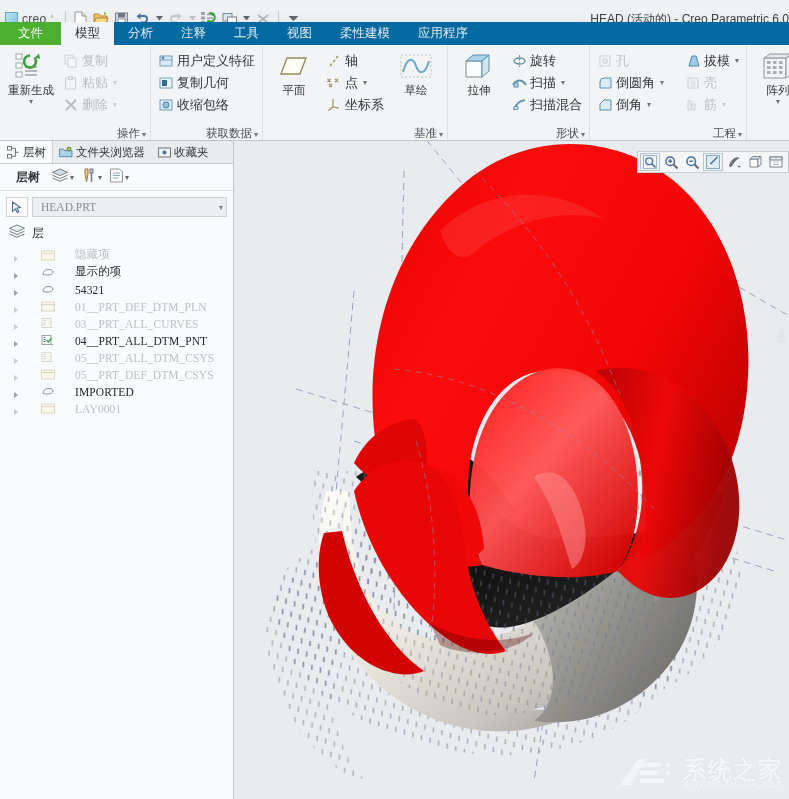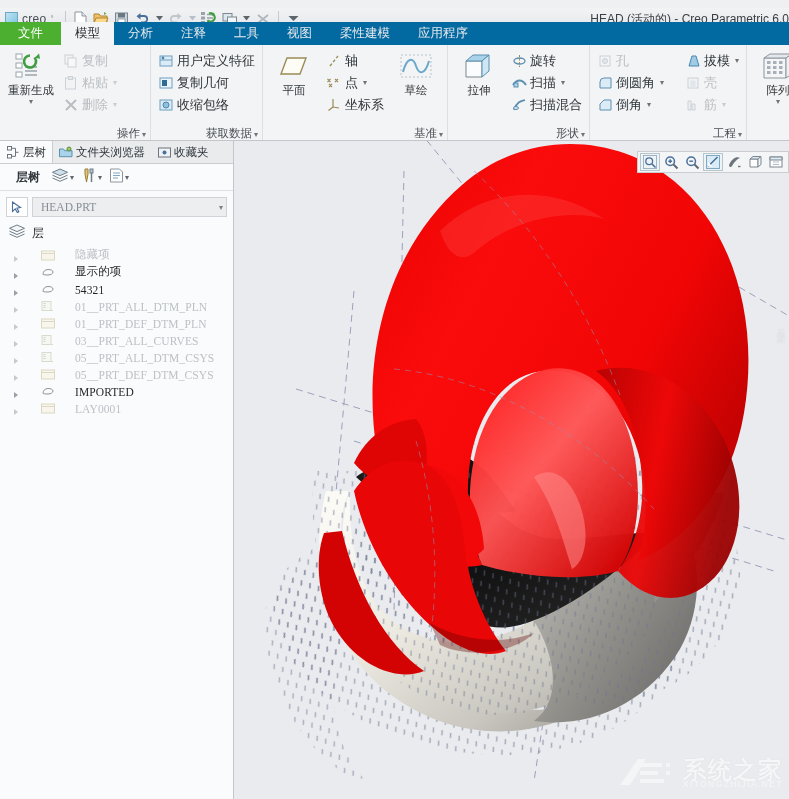--- a/index.html
+++ b/index.html
@@ -718,48 +718,49 @@
         <span class="ti">
             <svg width="14" height="11" viewBox="0 0 14 11">
               <path d="M2 7.5c0-3 2-5 5-5s5 1 5 2.5-2 3-5 3-5-.5-5-.5z" fill="none" stroke="#8d949b"></path>
             </svg>
           </span>
         <span class="lbl">54321</span>
       </div>
       <div class="trow dim">
         <span class="arrow"></span>
         <span class="ti">
+            <svg width="14" height="11" viewBox="0 0 14 11">
+              <rect x="0.5" y="1" width="13" height="9" fill="#f7f5ec" stroke="#ddd8c2"></rect>
+              <path d="M0.5 3.5h13" stroke="#ddd8c2"></path>
+            </svg>
+          </span>
+        <span class="lbl">01__PRT_DEF_DTM_PLN</span>
+      </div>
+      <div class="trow dim">
+        <span class="arrow"></span>
+        <span class="ti">
             <svg width="14" height="12" viewBox="0 0 14 12">
               <rect x="1" y="0.5" width="9" height="9" fill="#f7f7f1" stroke="#d8dbd0"></rect>
               <path d="M2.5 2.5h2M2.5 4.5h2M2.5 6.5h2" stroke="#ccd3cf"></path>
               <path d="M1 9.5h11" stroke="#d8dbd0"></path>
             </svg>
           </span>
-        <span class="lbl">01__PRT_ALL_DTM_PLN</span>
-      </div>
-      <div class="trow dim">
+        <span class="lbl">03__PRT_ALL_CURVES</span>
+      </div>
+      <div class="trow">
         <span class="arrow"></span>
         <span class="ti">
-            <svg width="14" height="11" viewBox="0 0 14 11">
-              <rect x="0.5" y="1" width="13" height="9" fill="#f7f5ec" stroke="#ddd8c2"></rect>
-              <path d="M0.5 3.5h13" stroke="#ddd8c2"></path>
-            </svg>
-          </span>
-        <span class="lbl">01__PRT_DEF_DTM_PLN</span>
-      </div>
-      <div class="trow dim">
-        <span class="arrow"></span>
-        <span class="ti">
             <svg width="14" height="12" viewBox="0 0 14 12">
-              <rect x="1" y="0.5" width="9" height="9" fill="#f7f7f1" stroke="#d8dbd0"></rect>
-              <path d="M2.5 2.5h2M2.5 4.5h2M2.5 6.5h2" stroke="#ccd3cf"></path>
-              <path d="M1 9.5h11" stroke="#d8dbd0"></path>
-            </svg>
-          </span>
-        <span class="lbl">03__PRT_ALL_CURVES</span>
+              <rect x="1" y="0.5" width="9" height="9" fill="#fff" stroke="#9aa3ab"></rect>
+              <path d="M2.5 2.5h2M2.5 4.5h2M2.5 6.5h2" stroke="#4a86b0"></path>
+              <path d="M5.5 5l2 2 3-4" stroke="#3f9e3f" stroke-width="1.4" fill="none"></path>
+              <path d="M1 9.5h11" stroke="#9aa3ab"></path>
+            </svg>
+          </span>
+        <span class="lbl">04__PRT_ALL_DTM_PNT</span>
       </div>
       <div class="trow dim">
         <span class="arrow"></span>
         <span class="ti">
             <svg width="14" height="12" viewBox="0 0 14 12">
               <rect x="1" y="0.5" width="9" height="9" fill="#f7f7f1" stroke="#d8dbd0"></rect>
               <path d="M2.5 2.5h2M2.5 4.5h2M2.5 6.5h2" stroke="#ccd3cf"></path>
               <path d="M1 9.5h11" stroke="#d8dbd0"></path>
             </svg>
           </span>

